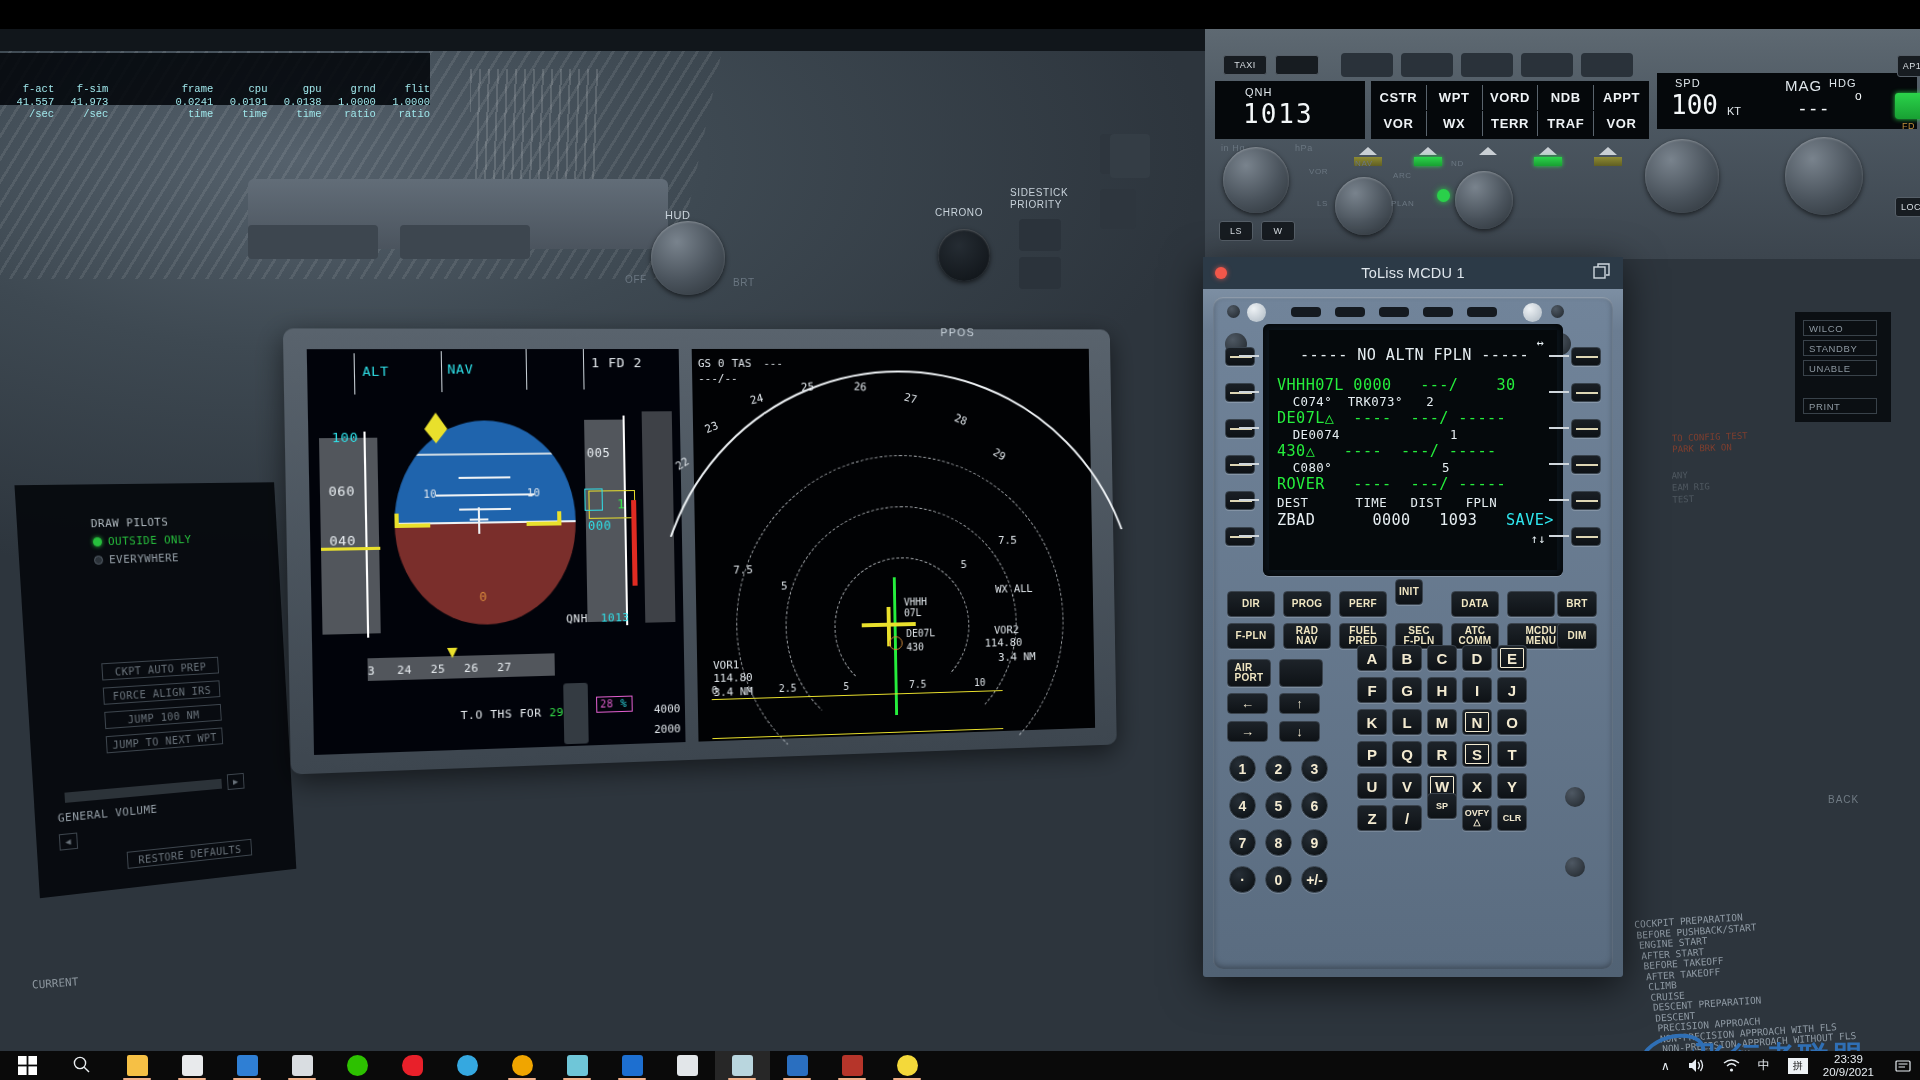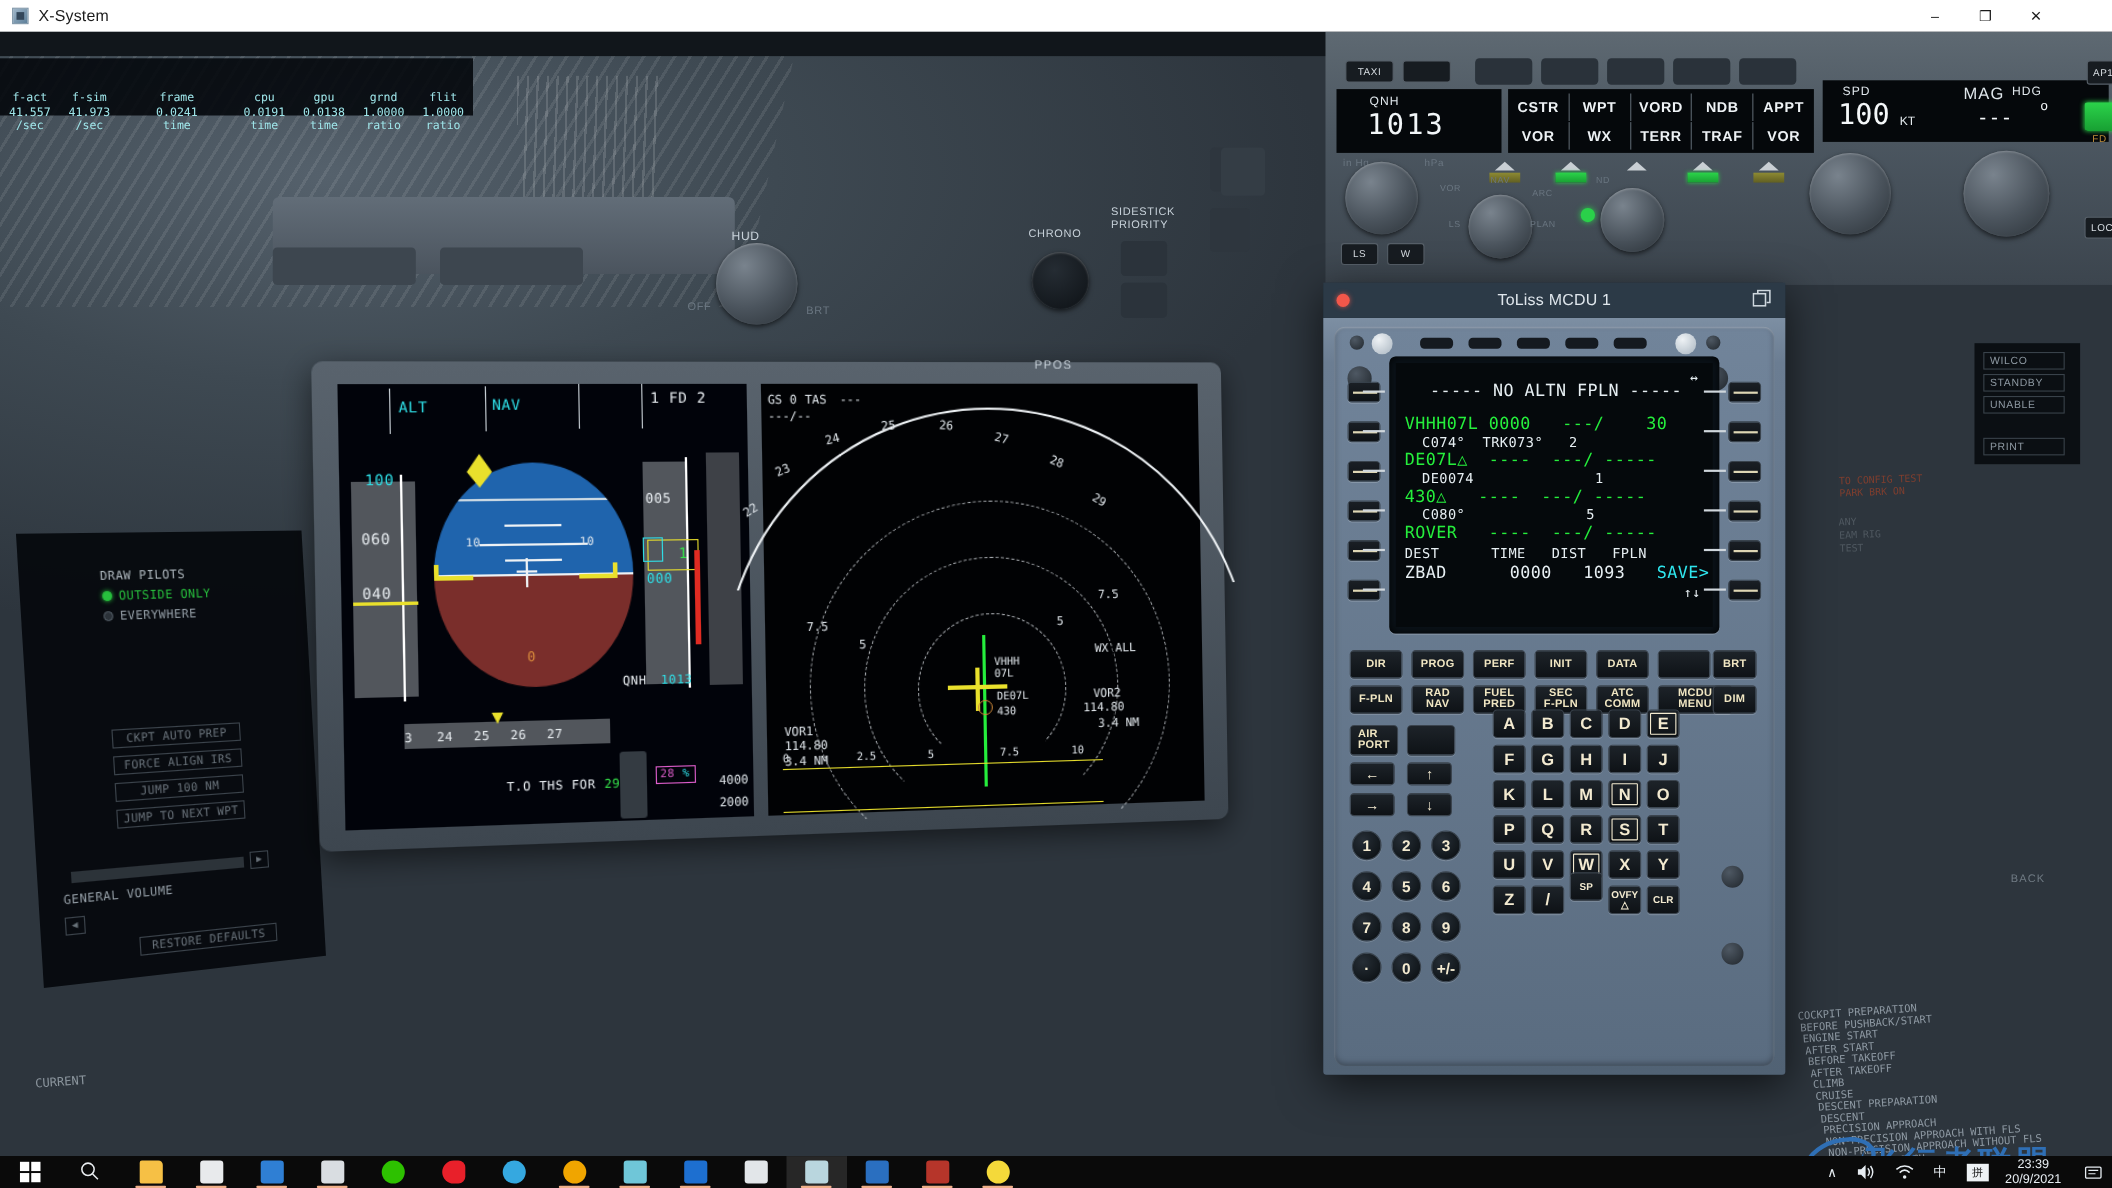--- a/index.html
+++ b/index.html
@@ -38,21 +38,21 @@
       background:repeating-linear-gradient(92deg, rgba(255,255,255,.14) 0px,
         rgba(255,255,255,.14) 2px, rgba(0,0,0,0) 2px, rgba(0,0,0,0) 9px); }
   #glarebar { position:absolute; left:810px; top:-30px; width:300px; height:36px;
       background:rgba(255,255,255,.30); filter:blur(3px); }
 
   
   #fps { position:absolute; left:0; top:24px; width:430px; height:52px;
       background:rgba(2,6,10,.88); font-family:"DejaVu Sans Mono", monospace;
       color:#9fe6ea; font-size:10.5px; line-height:12.5px; white-space:pre; }
   #fps .cols { display:flex; padding-top:5px; }
-  #fps .c { text-align:center; }
+  #fps .c { text-align:right;font-family:Liberation Mono, monospace; }
   .lbl { position:absolute; color:#c8d2da; font-size:10px; letter-spacing:.6px;
       font-family:"Liberation Sans", sans-serif; }
   .dimlbl { color:#6a7681; }
 
   
   #fcu { position:absolute; left:1205px; top:0px; width:715px; height:230px;
       background:linear-gradient(180deg,#5e6972 0%,#4c5761 40%,#3c454e 100%); }
   .fcu-btn { position:absolute; background:#171c21; border:1px solid #565f68;
       border-radius:3px; color:#d8dee3; font-size:9px; display:flex;
       align-items:center; justify-content:center; letter-spacing:.5px; }
@@ -207,27 +207,20 @@
   #tray .ti { padding:0 9px; display:flex; align-items:center; height:29px; }
   #clock { text-align:center; line-height:13px; font-size:11.5px; padding:0 12px 0 6px; }
   #ime { width:20px;height:16px; background:#eef2f5; color:#111; font-size:10px;
       display:flex;align-items:center;justify-content:center; }
 </style>
 </head>
 <body>
 
 <div id="app">
 
-  <div id="titlebar">
-    <div id="tb-icon"></div>
-    <div id="tb-title">X-System</div>
-    <div class="wbtn" id="wb-min">–</div>
-    <div class="wbtn" id="wb-max">❐</div>
-    <div class="wbtn" id="wb-close">✕</div>
-  </div>
 
   <div id="cockpit">
     <div id="glare"></div>
     <div id="glare2"></div>
     <div id="glarebar"></div>
 
     <div style="position:absolute;left:0;top:0;width:1920px;height:22px;background:#11161b;"></div>
     <div style="position:absolute;left:248px;top:150px;width:420px;height:70px;border-radius:6px;
          background:linear-gradient(180deg,#626d78,#4b545e);"></div>
     <div style="position:absolute;left:248px;top:196px;width:130px;height:34px;border-radius:4px;
@@ -580,21 +573,21 @@
           <div class="lskline" style="left:336px;top:166px;"></div>
           <div class="lsk" style="left:358px;top:194px;"></div>
           <div class="lskline" style="left:336px;top:202px;"></div>
           <div class="lsk" style="left:358px;top:230px;"></div>
           <div class="lskline" style="left:336px;top:238px;"></div>
 
           <div id="fkrow1">
               <div class="fkey" style="left: 14px; top: 294px; width: 48px; height: 26px;">DIR</div>
               <div class="fkey" style="left: 70px; top: 294px; width: 48px; height: 26px;">PROG</div>
               <div class="fkey" style="left: 126px; top: 294px; width: 48px; height: 26px;">PERF</div>
-              <div class="fkey" style="left: 182px; top: 294px; width: 48px; height: 26px;">INIT</div>
+              <div class="fkey" style="left: 182px; top: 282px; width: 28px; height: 26px;">INIT</div>
               <div class="fkey" style="left: 238px; top: 294px; width: 48px; height: 26px;">DATA</div>
               <div class="fkey" style="left: 294px; top: 294px; width: 48px; height: 26px;"></div>
             </div>
           <div id="fkrow2">
               <div class="fkey" style="left: 14px; top: 326px; width: 48px; height: 26px;">
                 <span>F-PLN</span>
               </div>
               <div class="fkey" style="left: 70px; top: 326px; width: 48px; height: 26px;">
                 <span>RAD</span>
                 <span>NAV</span>

